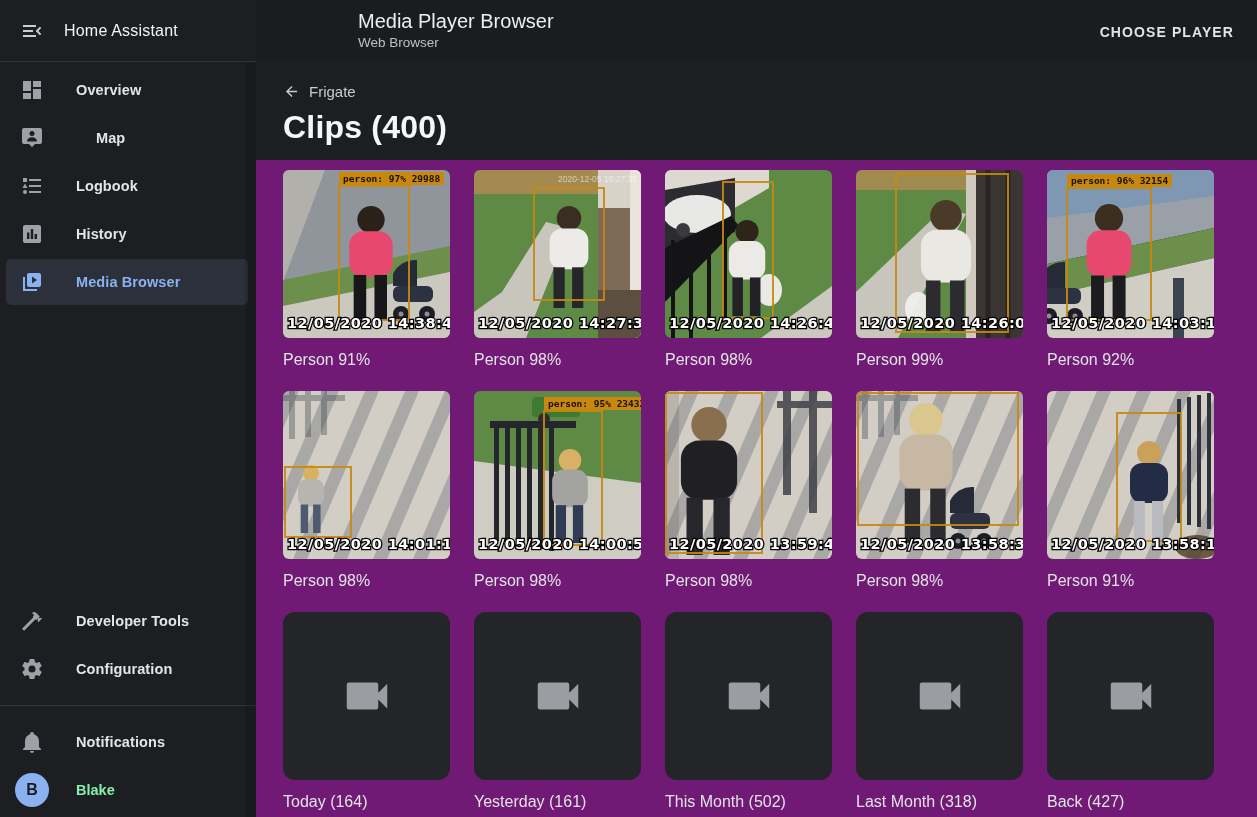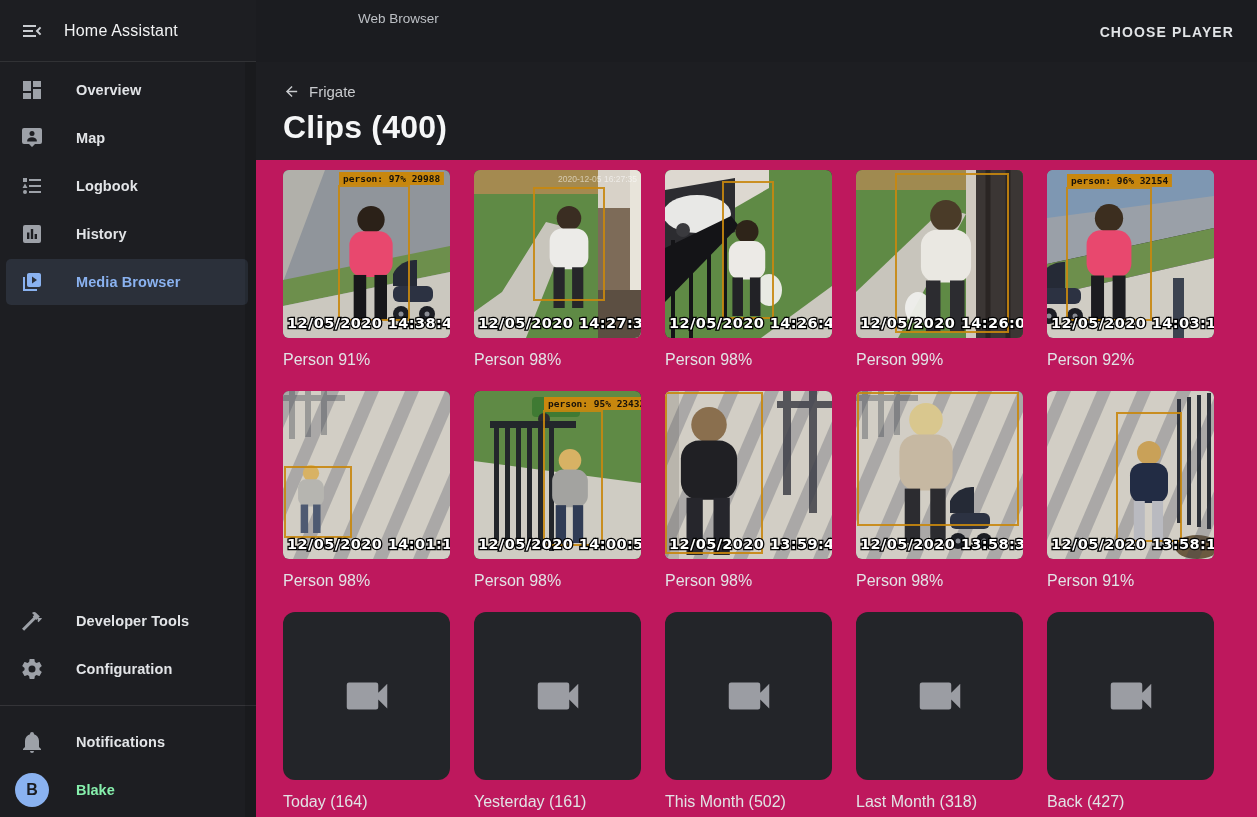--- a/index.html
+++ b/index.html
@@ -35,21 +35,21 @@
   .profile-label { margin-left:27px; font-size:14.5px; font-weight:700; color:#86efac; }
 
   
   .content-header { position:absolute; left:256px; top:62px; width:1001px; height:98px; background:#1d1e22; z-index:3; }
   .breadcrumb { position:absolute; left:27px; top:21px; display:flex; align-items:center; color:#c9cbce; cursor:pointer; }
   .breadcrumb svg { width:17px; height:17px; }
   .breadcrumb .bc-label { margin-left:9px; font-size:15px; }
   .page-title { position:absolute; left:27px; top:47px; font-size:32px; font-weight:700; color:#f5f6f7; letter-spacing:.2px; }
 
   
-  .grid { position:absolute; left:256px; top:160px; width:1001px; height:657px; background:#be185d;
+  .grid { position:absolute; left:256px; top:160px; width:1001px; height:657px; background:#701a75;
     padding:10px 16px 0 27px; display:grid; grid-template-columns:repeat(5,167px); column-gap:24px; row-gap:21px;
     align-content:start; }
   .cell { width:167px; cursor:pointer; }
   .thumb { width:167px; height:168px; border-radius:6px; overflow:hidden; position:relative; background:#26272b; }
   .thumb svg { display:block; }
   .cell-caption { margin-top:12px; font-size:16px; line-height:20px; color:#e2e3e5; }
   .folder-tile { width:167px; height:168px; border-radius:12px; background:#232529; display:flex; align-items:center;
     justify-content:center; }
   .folder-tile svg { width:54px; height:54px; color:#9b9da3; }
 </style>
@@ -62,33 +62,34 @@
       <svg width="24" height="24" viewBox="0 0 24 24" fill="currentColor">
         <rect x="3" y="6" width="13" height="2"></rect>
           <rect x="3" y="11" width="10" height="2"></rect>
           <rect x="3" y="16" width="13" height="2"></rect>
         <path d="M20.6,8.4 17,12 20.6,15.6" fill="none" stroke="currentColor" stroke-width="2"></path>
       </svg>
     </button>
     <div class="app-title">Home Assistant</div>
   </div>
   <div class="bar-titles">
+    <div class="bar-title">Media Player Browser</div>
     <div class="bar-subtitle">Web Browser</div>
   </div>
   <button class="choose-player">CHOOSE PLAYER</button>
 </header>
 
 <nav class="sidebar">
   <div class="nav-item" style="top:5px;text-align:center;">
     <svg class="nicon" viewBox="0 0 24 24" fill="currentColor">
         <path d="M13,3V9H21V3M13,21H21V11H13M3,21H11V15H3M3,13H11V3H3Z"></path>
       </svg>
     <span class="nlabel">Overview</span>
   </div>
-  <div class="nav-item" style="top:53px;">
+  <div class="nav-item" style="top:53px;gap:20px;">
     <svg class="nicon" viewBox="0 0 24 24" fill="currentColor">
       <path d="M4,2H20A2,2 0 0 1 22,4V16A2,2 0 0 1 20,18H15L12,21L9,18H4A2,2 0 0 1 2,16V4A2,2 0 0 1 4,2Z"></path>
       <circle cx="12" cy="7.6" r="2.5" fill="#1d1e22"></circle>
       <path d="M7.2,14.6C7.2,12.6 9.3,11.3 12,11.3C14.7,11.3 16.8,12.6 16.8,14.6V15.4H7.2Z" fill="#1d1e22"></path>
     </svg>
     <span class="nlabel">Map</span>
   </div>
   <div class="nav-item" style="top:101px;">
     <svg class="nicon" viewBox="0 0 24 24" fill="currentColor">
         <path d="M5,9.5L7.5,14H2.5L5,9.5M3,4H7V8H3V4M5,20A2,2 0 0,0 7,18A2,2 0 0,0 5,16A2,2 0 0,0 3,18A2,2 0 0,0 5,20M9,5V7H21V5H9M9,19H21V17H9V19M9,13H21V11H9V13Z"></path>

